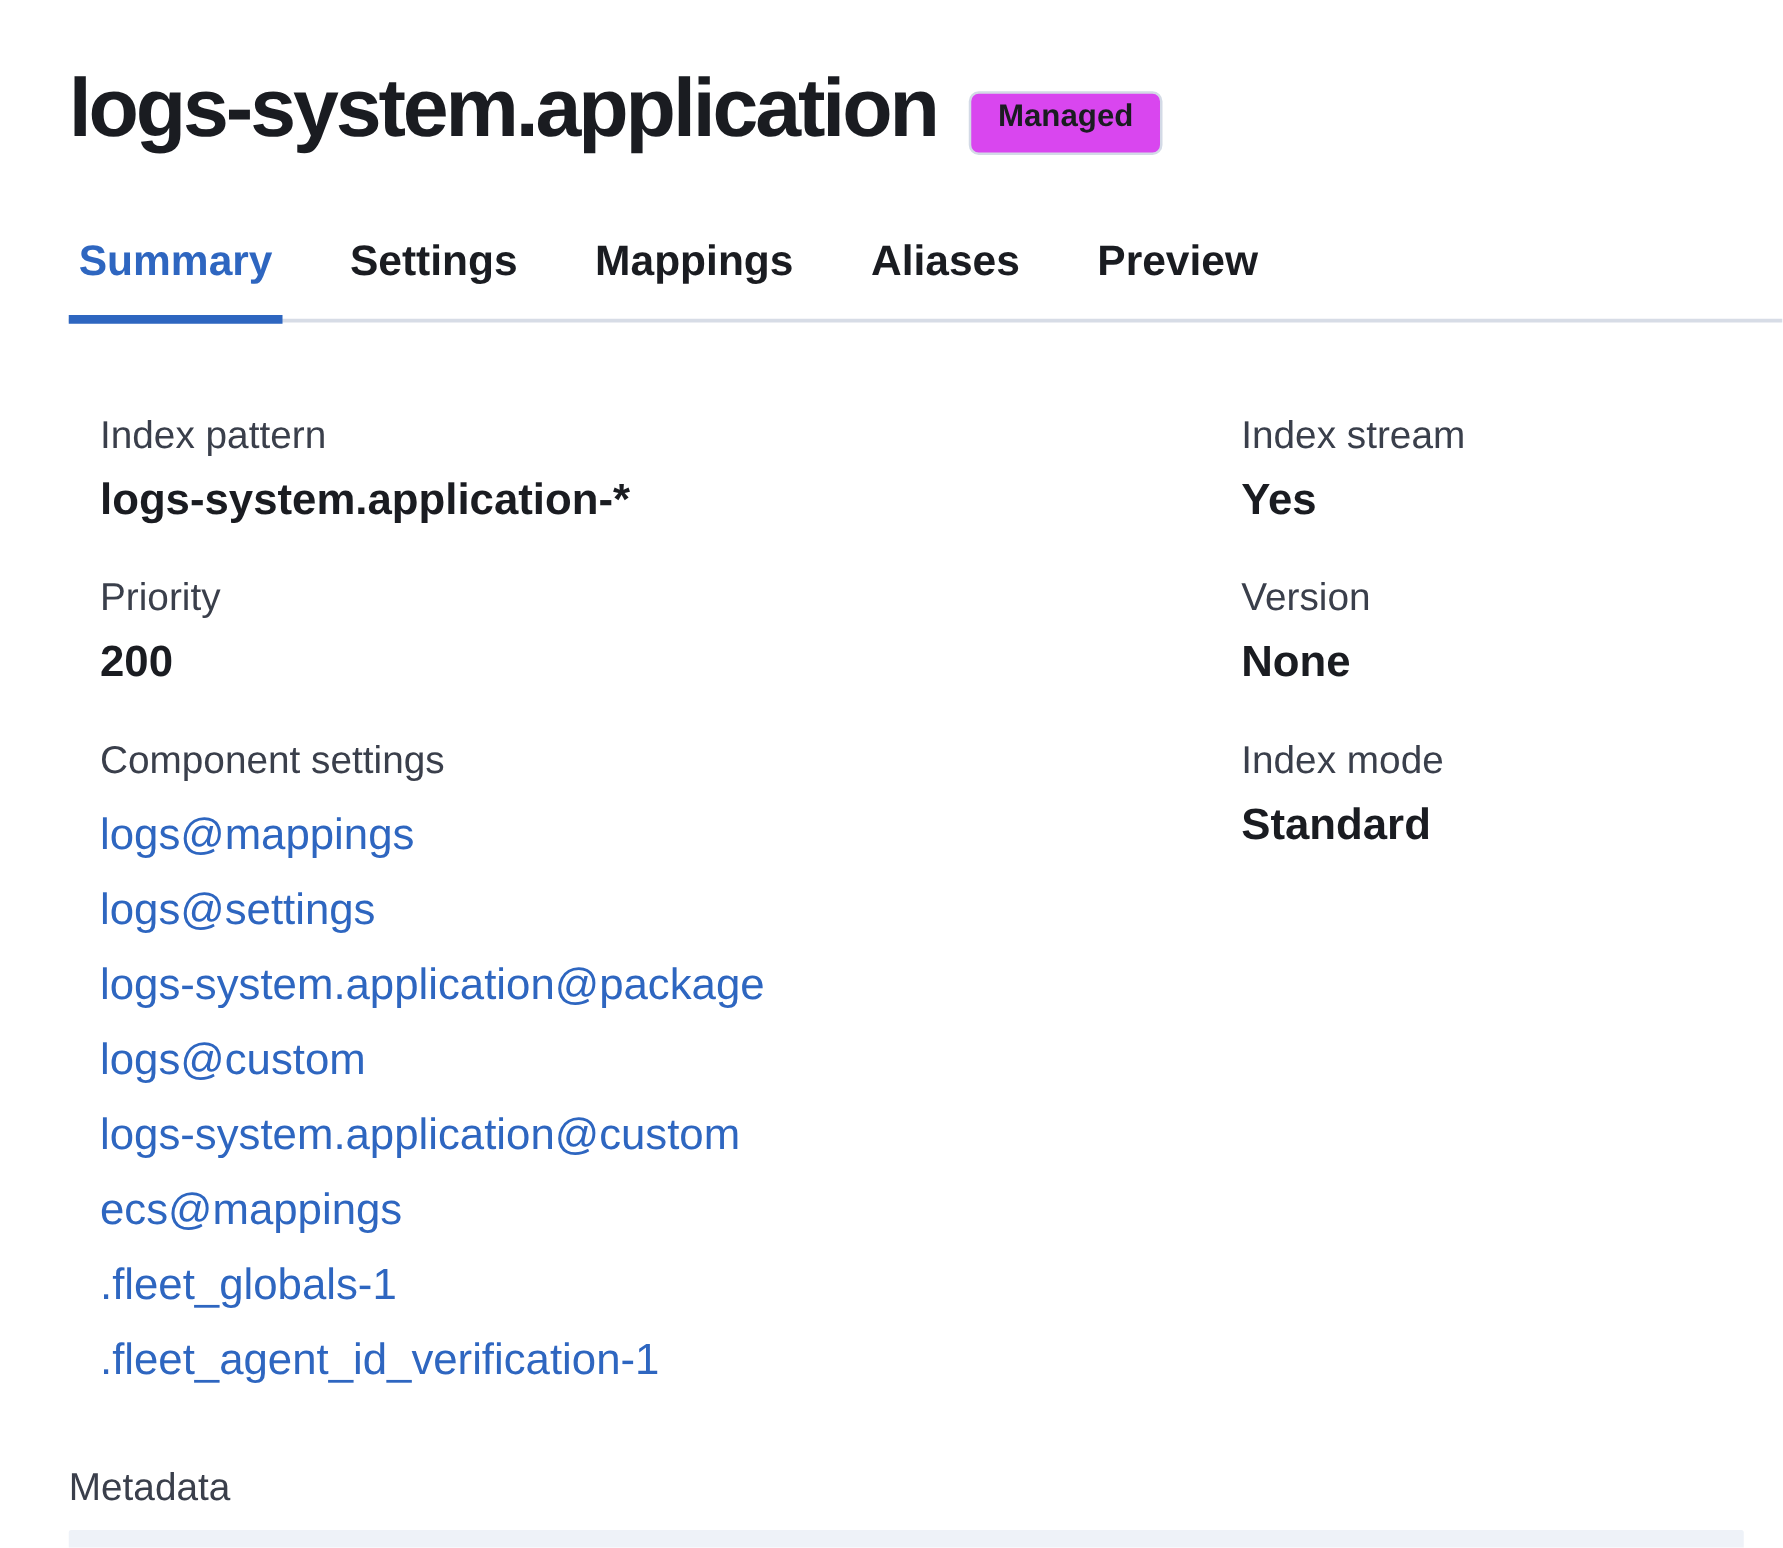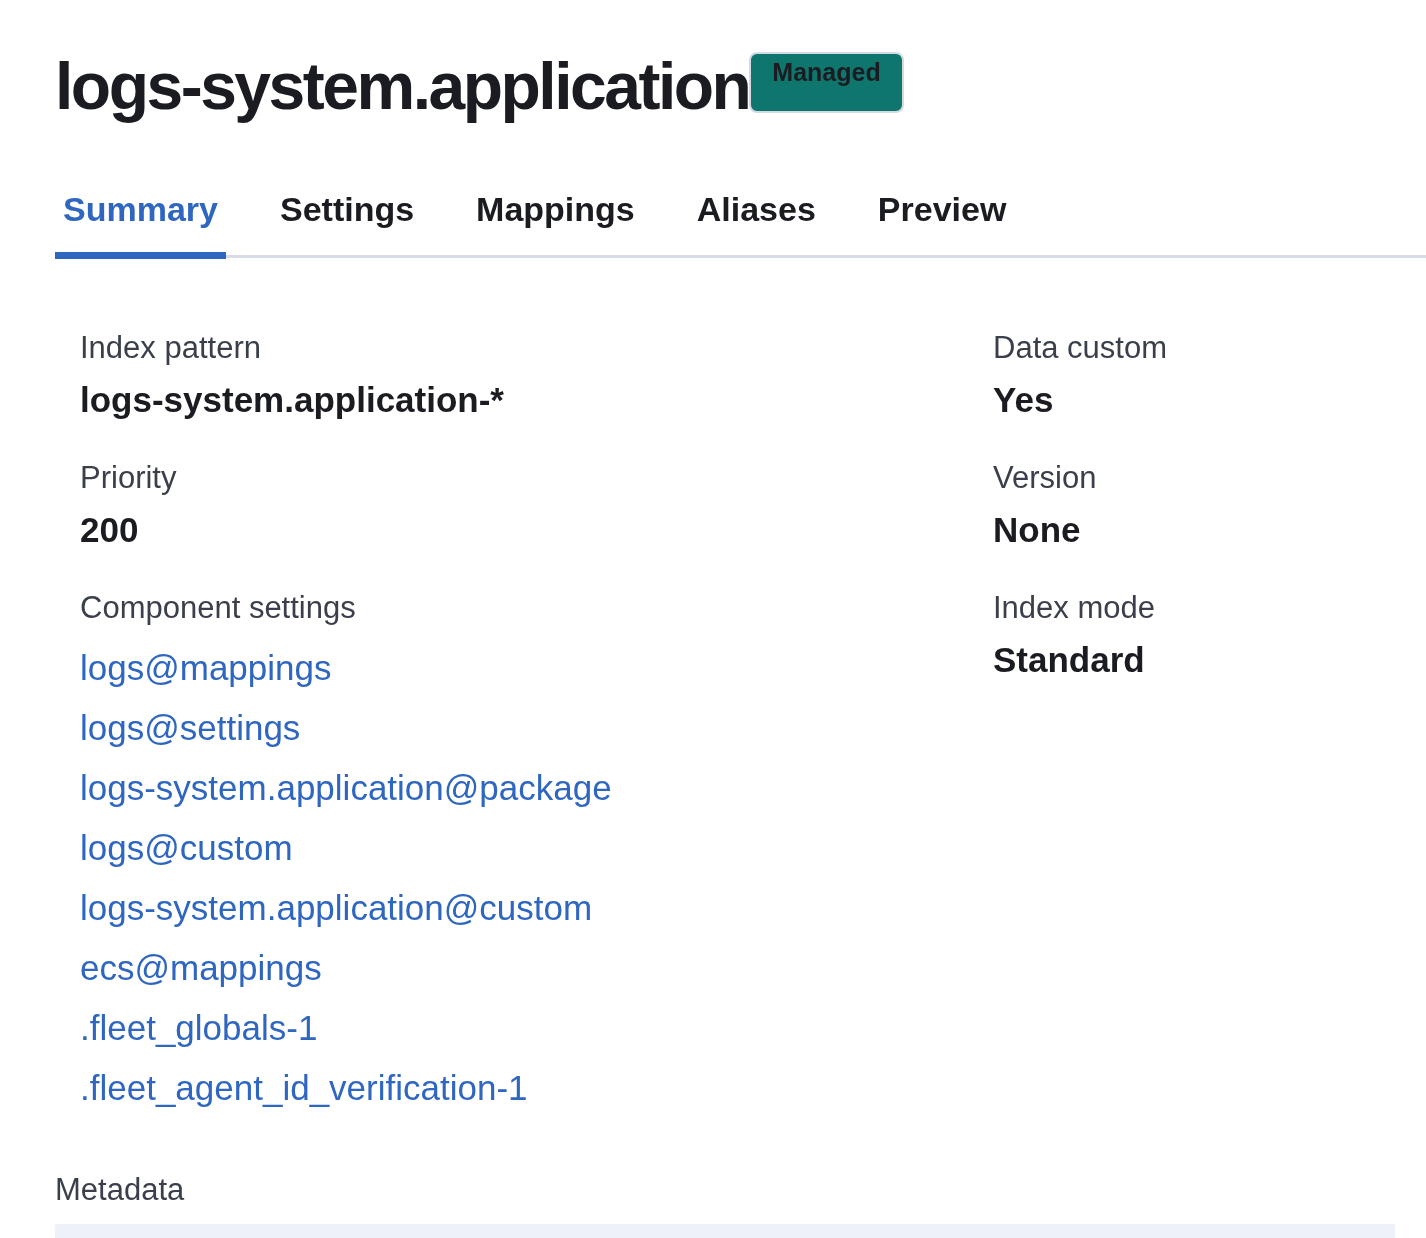--- a/index.html
+++ b/index.html
@@ -10,37 +10,38 @@
     background: #ffffff;
     font-family: "Liberation Sans", "DejaVu Sans", sans-serif;
     color: #1a1c21;
   }
   .page { width: 1426px; height: 1238px; position: relative; }
 
   
   .header {
     margin: 48px 0 0 55px;
     display: flex;
-    align-items: flex-start;
+    align-items: flex-end;
+    gap: 26px;
   }
   .page-title {
     font-size: 66px;
     font-weight: 700;
     letter-spacing: -2.5px;
     line-height: 76px;
     color: #1a1c21;
     white-space: nowrap;
   }
   .badge {
     display: inline-flex;
     align-items: center;
     border: 2px solid #d3dae6;
     border-radius: 8px;
-    background: #0f766e;
-    padding: 4px 21px 24px 21px;
+    background: #d946ef;
+    padding: 4px 21px 14px 21px;
     font-size: 25px;
     font-weight: 600;
     color: #1a1c21;
     margin-top: 4px;
     white-space: nowrap;
   }
 
   
   .tabs {
     margin: 66px 0 0 55px;
@@ -154,21 +155,21 @@
           <a class="tpl-link">logs-system.application@custom</a>
           <a class="tpl-link">ecs@mappings</a>
           <a class="tpl-link">.fleet_globals-1</a>
           <a class="tpl-link">.fleet_agent_id_verification-1</a>
         </div>
       </div>
     </div>
 
     <div class="col-right">
       <div class="dl-row">
-        <div class="dl-label">Data custom</div>
+        <div class="dl-label">Index stream</div>
         <div class="dl-value">Yes</div>
       </div>
       <div class="dl-row">
         <div class="dl-label">Version</div>
         <div class="dl-value">None</div>
       </div>
       <div class="dl-row">
         <div class="dl-label">Index mode</div>
         <div class="dl-value">Standard</div>
       </div>

